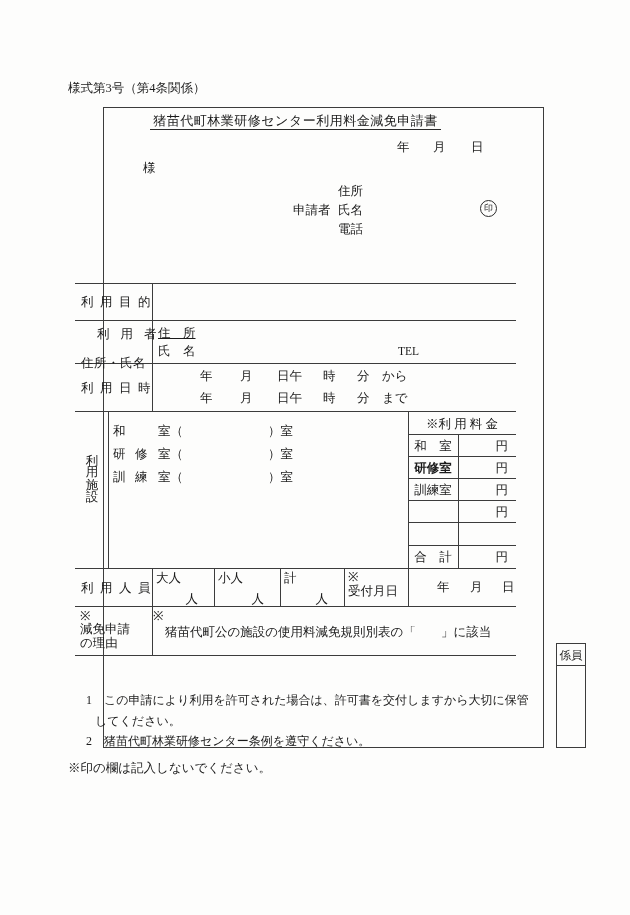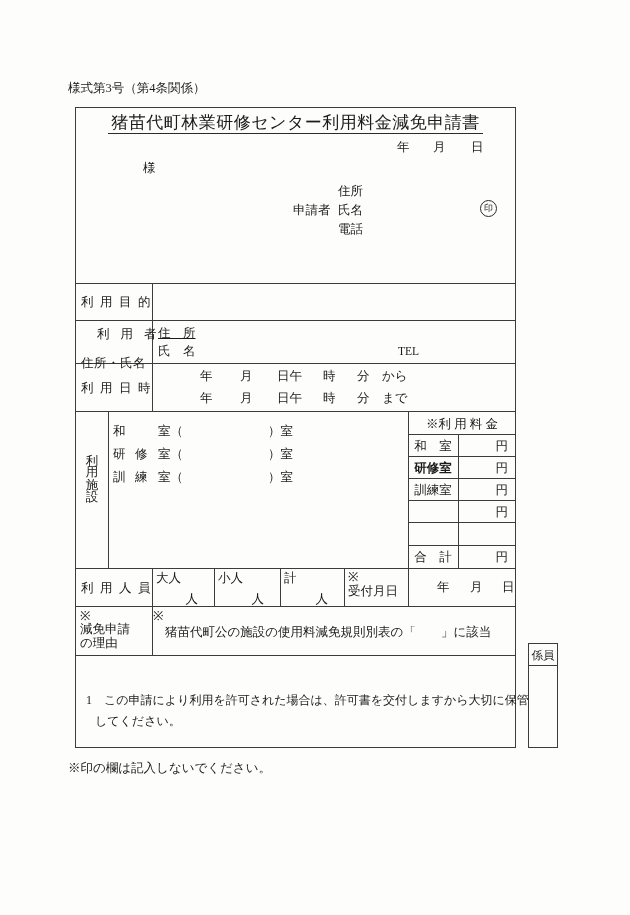--- a/index.html
+++ b/index.html
@@ -4,25 +4,25 @@
 <style>
   html,body{margin:0;padding:0;}
   body{background:#ffffff;}
   .page{
     position:relative; width:630px; height:915px; margin:0 auto;
     background:#fdfdfc; overflow:hidden;
     font-family:"Liberation Serif","DejaVu Serif",serif;
     color:#1b1b1b;
   }
   .t{position:absolute; font-size:12.5px; line-height:1.2; white-space:nowrap;}
-  .box{position:absolute; border:1px solid #3c3c3c; box-sizing:border-box;}
+  .box{position:absolute; border:1px solid #3c3c3c; box-sizing:border-box;margin-left:28px;}
   .hl{position:absolute; height:1px; background:#3c3c3c;}
   .vl{position:absolute; width:1px; background:#3c3c3c;}
   .title-wrap{position:absolute; left:75px; top:111px; width:441px; text-align:center;}
-  .title-wrap span{font-size:17px; letter-spacing:0.5px; border-bottom:1px solid #2b2b2b; padding:0 3px 1px 3px;}
+  .title-wrap span{font-size:13px; letter-spacing:0.5px; border-bottom:1px solid #2b2b2b; padding:0 3px 1px 3px;}
   .spread4{width:77px; padding-left:6px; letter-spacing:6.5px; box-sizing:border-box;}
   .spread3{width:77px; padding-left:22px; letter-spacing:11px; box-sizing:border-box;}
   .spread5{width:77px; padding-left:6px; letter-spacing:0.5px; box-sizing:border-box;}
   .vert{writing-mode:vertical-rl; text-orientation:upright; letter-spacing:12px;}
   .room{position:absolute; display:flex;}
   .room-name{display:inline-block; width:45px; letter-spacing:9.5px;}
   .room-close{margin-left:85px;}
   .fee-label{width:50px; text-align:center;}
   .fee-unit{width:50px; text-align:right; padding-right:8px;}
   .unit-right{text-align:right; padding-right:8px; box-sizing:border-box;}
@@ -155,20 +155,21 @@
   <div class="t" style="left:470px; top:580px;">月</div>
   <div class="t" style="left:502px; top:580px;">日</div>
 
   <div class="t" style="left:80px; top:609px;">※</div>
   <div class="t" style="left:80px; top:622px;">減免申請</div>
   <div class="t" style="left:80px; top:636px;">の理由</div>
   <div class="t" style="left:153px; top:609px;">※</div>
   <div class="t" style="left:165px; top:625px;">猪苗代町公の施設の使用料減免規則別表の「　　」に該当</div>
 
   <div class="note" style="top:690px;">1　この申請により利用を許可された場合は、許可書を交付しますから大切に保管してください。</div>
+  <div class="note" style="top:731px;">2　猪苗代町林業研修センター条例を遵守ください。</div>
 
   <div class="box" style="left:528px; top:643px; width:30px; height:105px;">
     <div class="staff-head">係員</div>
   </div>
 
   <div class="t" style="left:68px; top:761px;">※印の欄は記入しないでください。</div>
 
 </div>
 
 </body></html>

